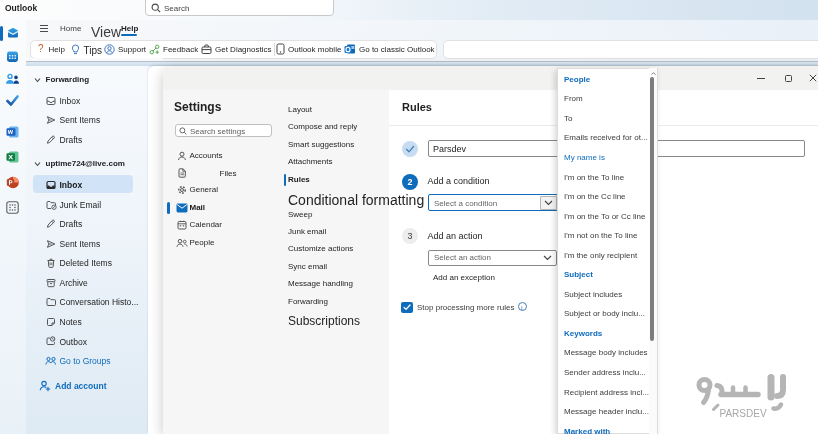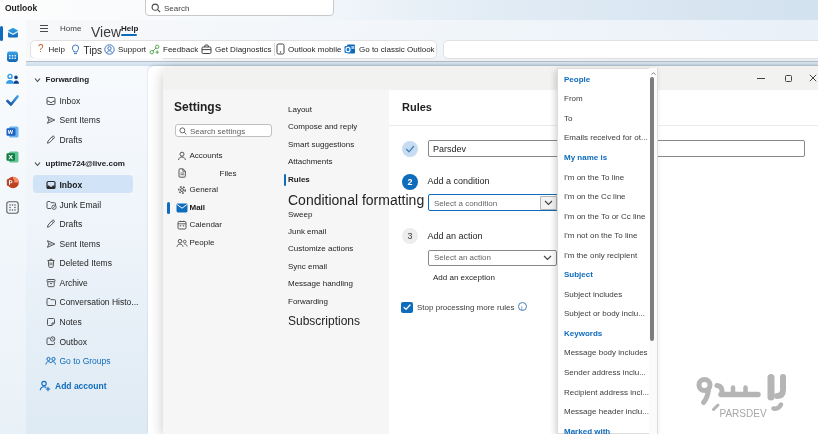--- a/index.html
+++ b/index.html
@@ -356,21 +356,21 @@
     <path d="M1 3.4 L3 5.4 L7 1" fill="none" stroke="#fff" stroke-width="1.3" stroke-linecap="round" stroke-linejoin="round"></path>
   </svg>
 <div class="abs" style="left:417px;top:302.5px;font-size:8px;color:#3b3b3b;">Stop processing more rules</div>
 <div class="abs" style="left:517.5px;top:302px;width:9px;height:9px;border:1px solid #4a7fb5;border-radius:50%;color:#49769f;font-size:6.5px;text-align:center;line-height:9px;font-family:'Liberation Serif',serif;">i</div>
 
 <div class="abs" style="left:556.5px;top:68px;width:101px;height:366px;background:#fff;border:1px solid #dcdcdc;box-shadow:-2px 2px 6px rgba(0,0,0,.16);"></div>
 <div class="abs" style="left:564px;top:74.7px;font-size:8px;font-weight:700;color:#0f6cbd;">People</div>
 <div class="abs" style="left:564px;top:94.2px;font-size:8px;color:#3b3b3b;">From</div>
 <div class="abs" style="left:564px;top:113.8px;font-size:8px;color:#3b3b3b;">To</div>
 <div class="abs" style="left:564px;top:133.4px;font-size:8px;color:#3b3b3b;">Emails received for ot...</div>
-<div class="abs" style="left:564px;top:152.9px;font-size:8px;font-weight:700;color:#0f6cbd;">My name is</div>
+<div class="abs" style="left:564px;top:152.9px;font-size:8px;font-weight:400;color:#0f6cbd;">My name is</div>
 <div class="abs" style="left:564px;top:172.5px;font-size:8px;color:#3b3b3b;">I'm on the To line</div>
 <div class="abs" style="left:564px;top:192.0px;font-size:8px;color:#3b3b3b;">I'm on the Cc line</div>
 <div class="abs" style="left:564px;top:211.6px;font-size:8px;color:#3b3b3b;">I'm on the To or Cc line</div>
 <div class="abs" style="left:564px;top:231.1px;font-size:8px;color:#3b3b3b;">I'm not on the To line</div>
 <div class="abs" style="left:564px;top:250.7px;font-size:8px;color:#3b3b3b;">I'm the only recipient</div>
 <div class="abs" style="left:564px;top:270.2px;font-size:8px;font-weight:700;color:#0f6cbd;">Subject</div>
 <div class="abs" style="left:564px;top:289.8px;font-size:8px;color:#3b3b3b;">Subject includes</div>
 <div class="abs" style="left:564px;top:309.3px;font-size:8px;color:#3b3b3b;">Subject or body inclu...</div>
 <div class="abs" style="left:564px;top:328.9px;font-size:8px;font-weight:700;color:#0f6cbd;">Keywords</div>
 <div class="abs" style="left:564px;top:348.4px;font-size:8px;color:#3b3b3b;">Message body includes</div>

